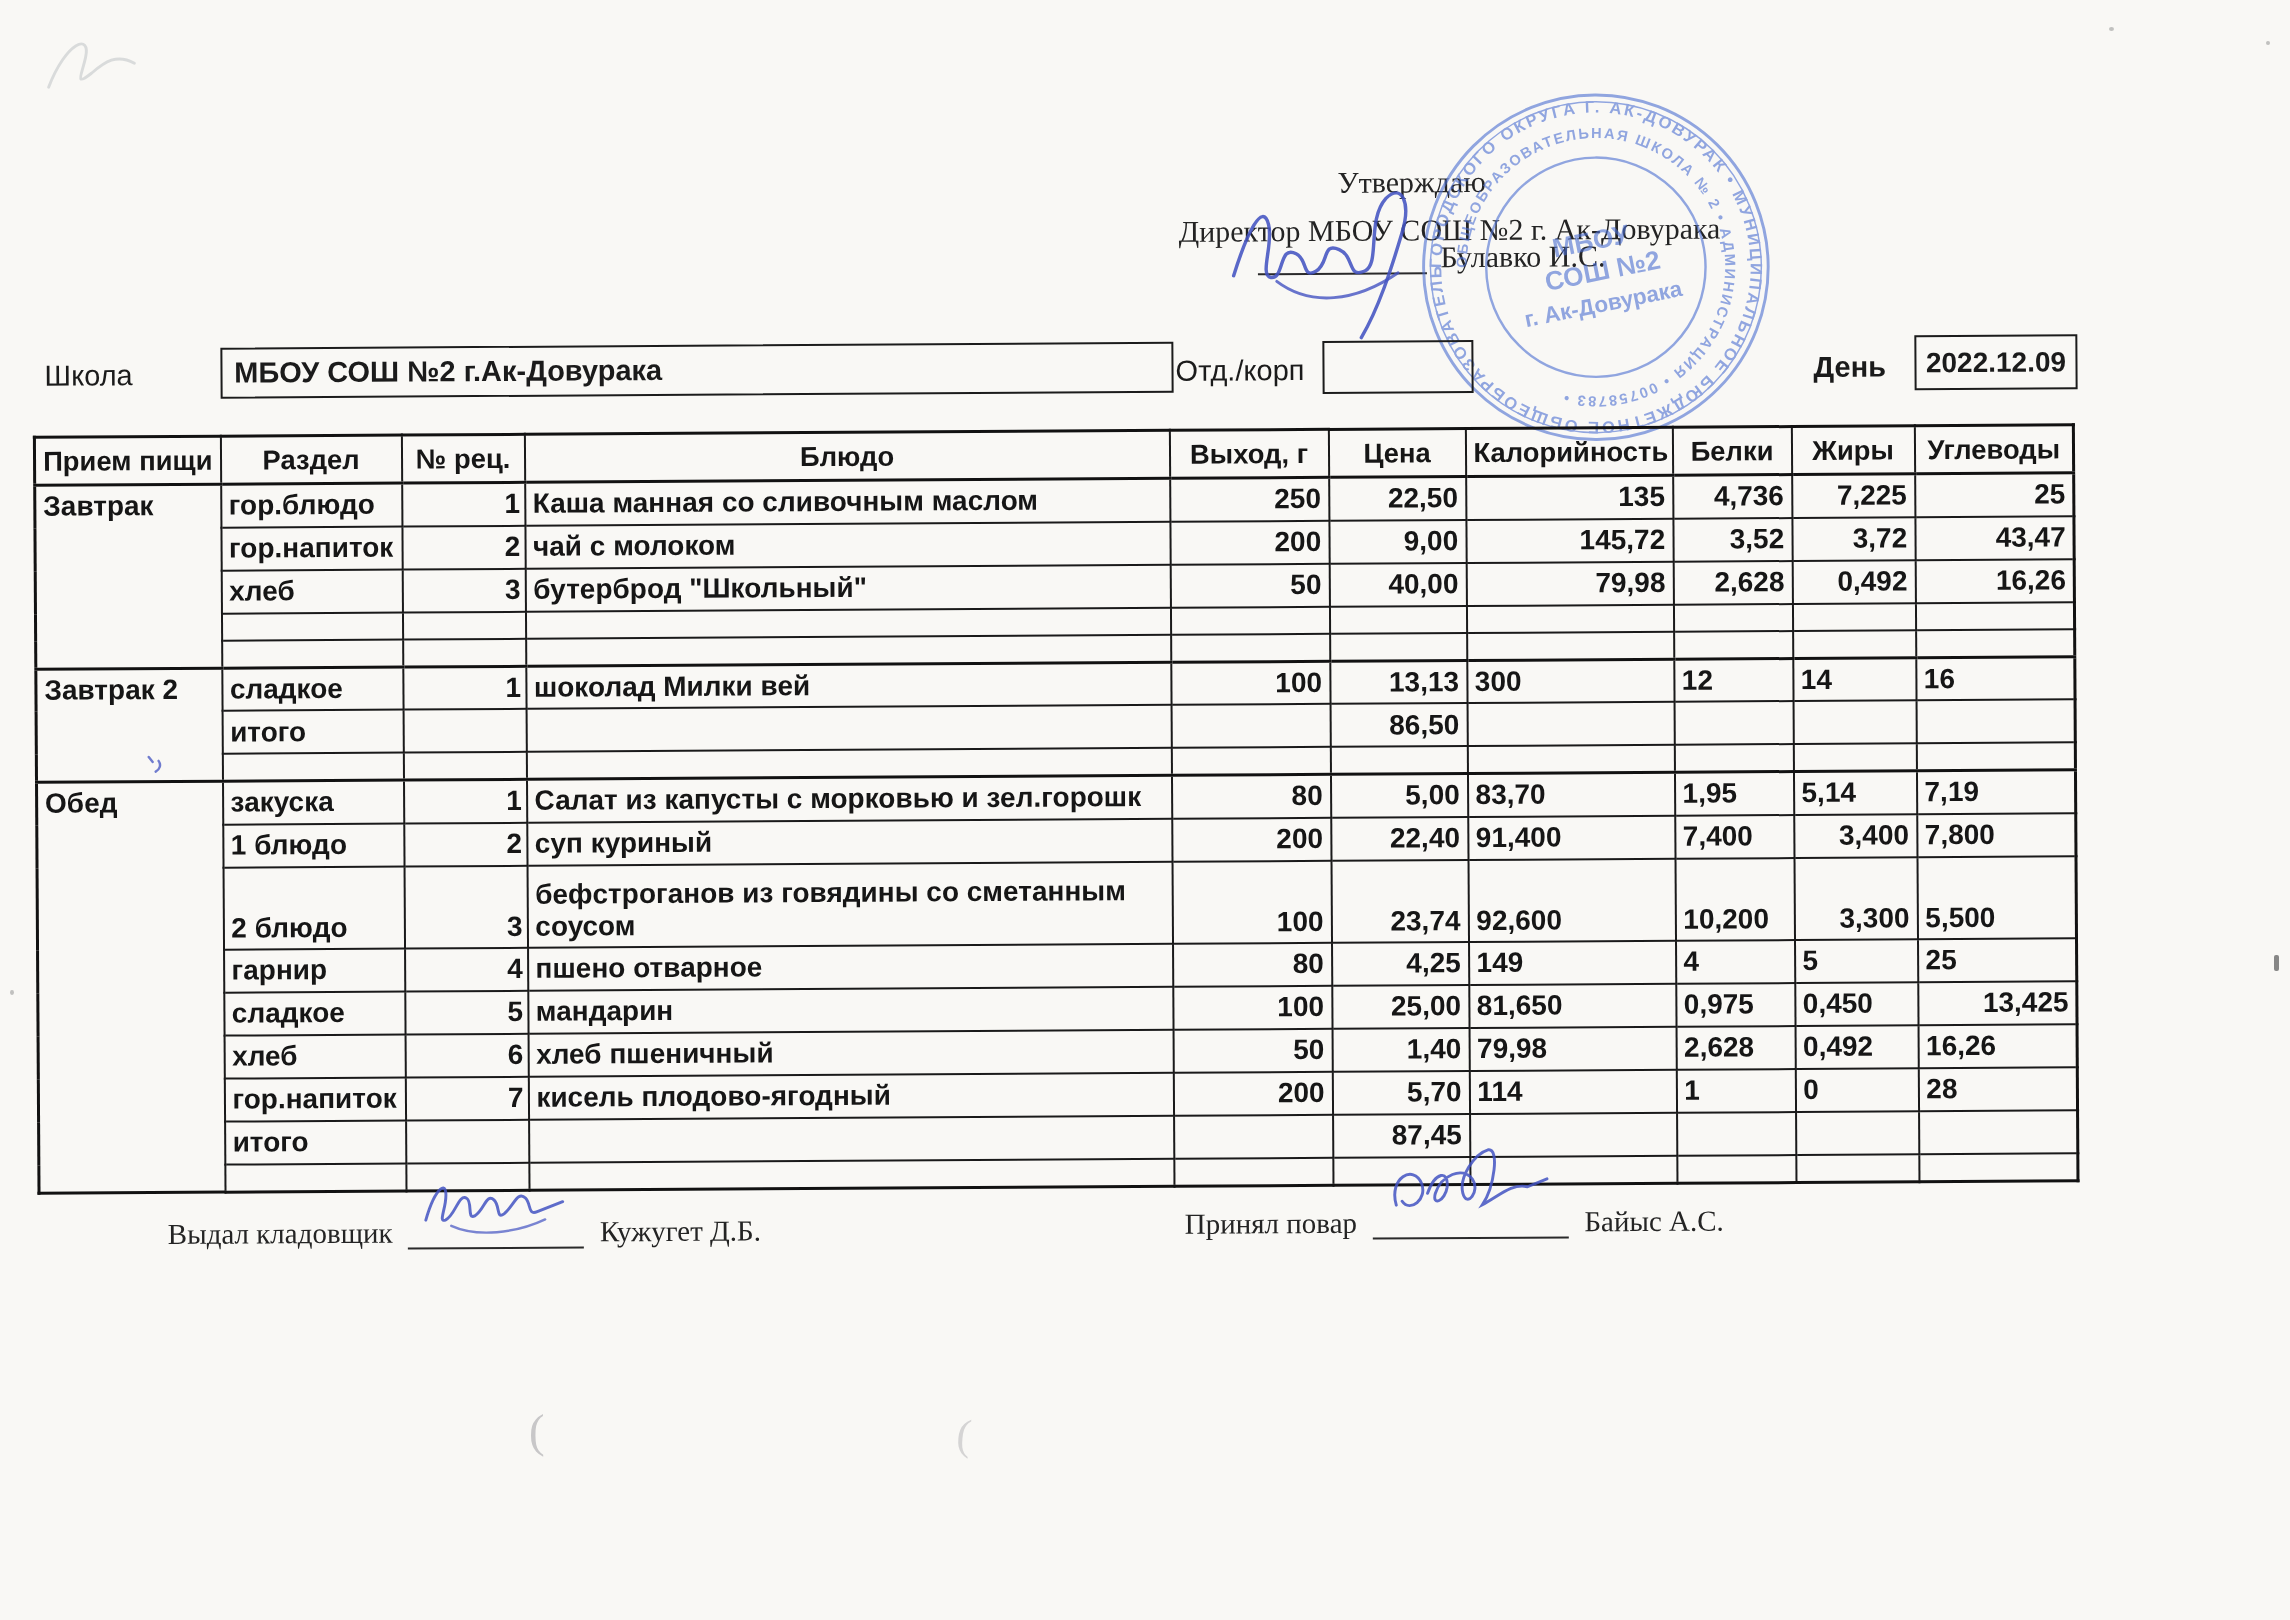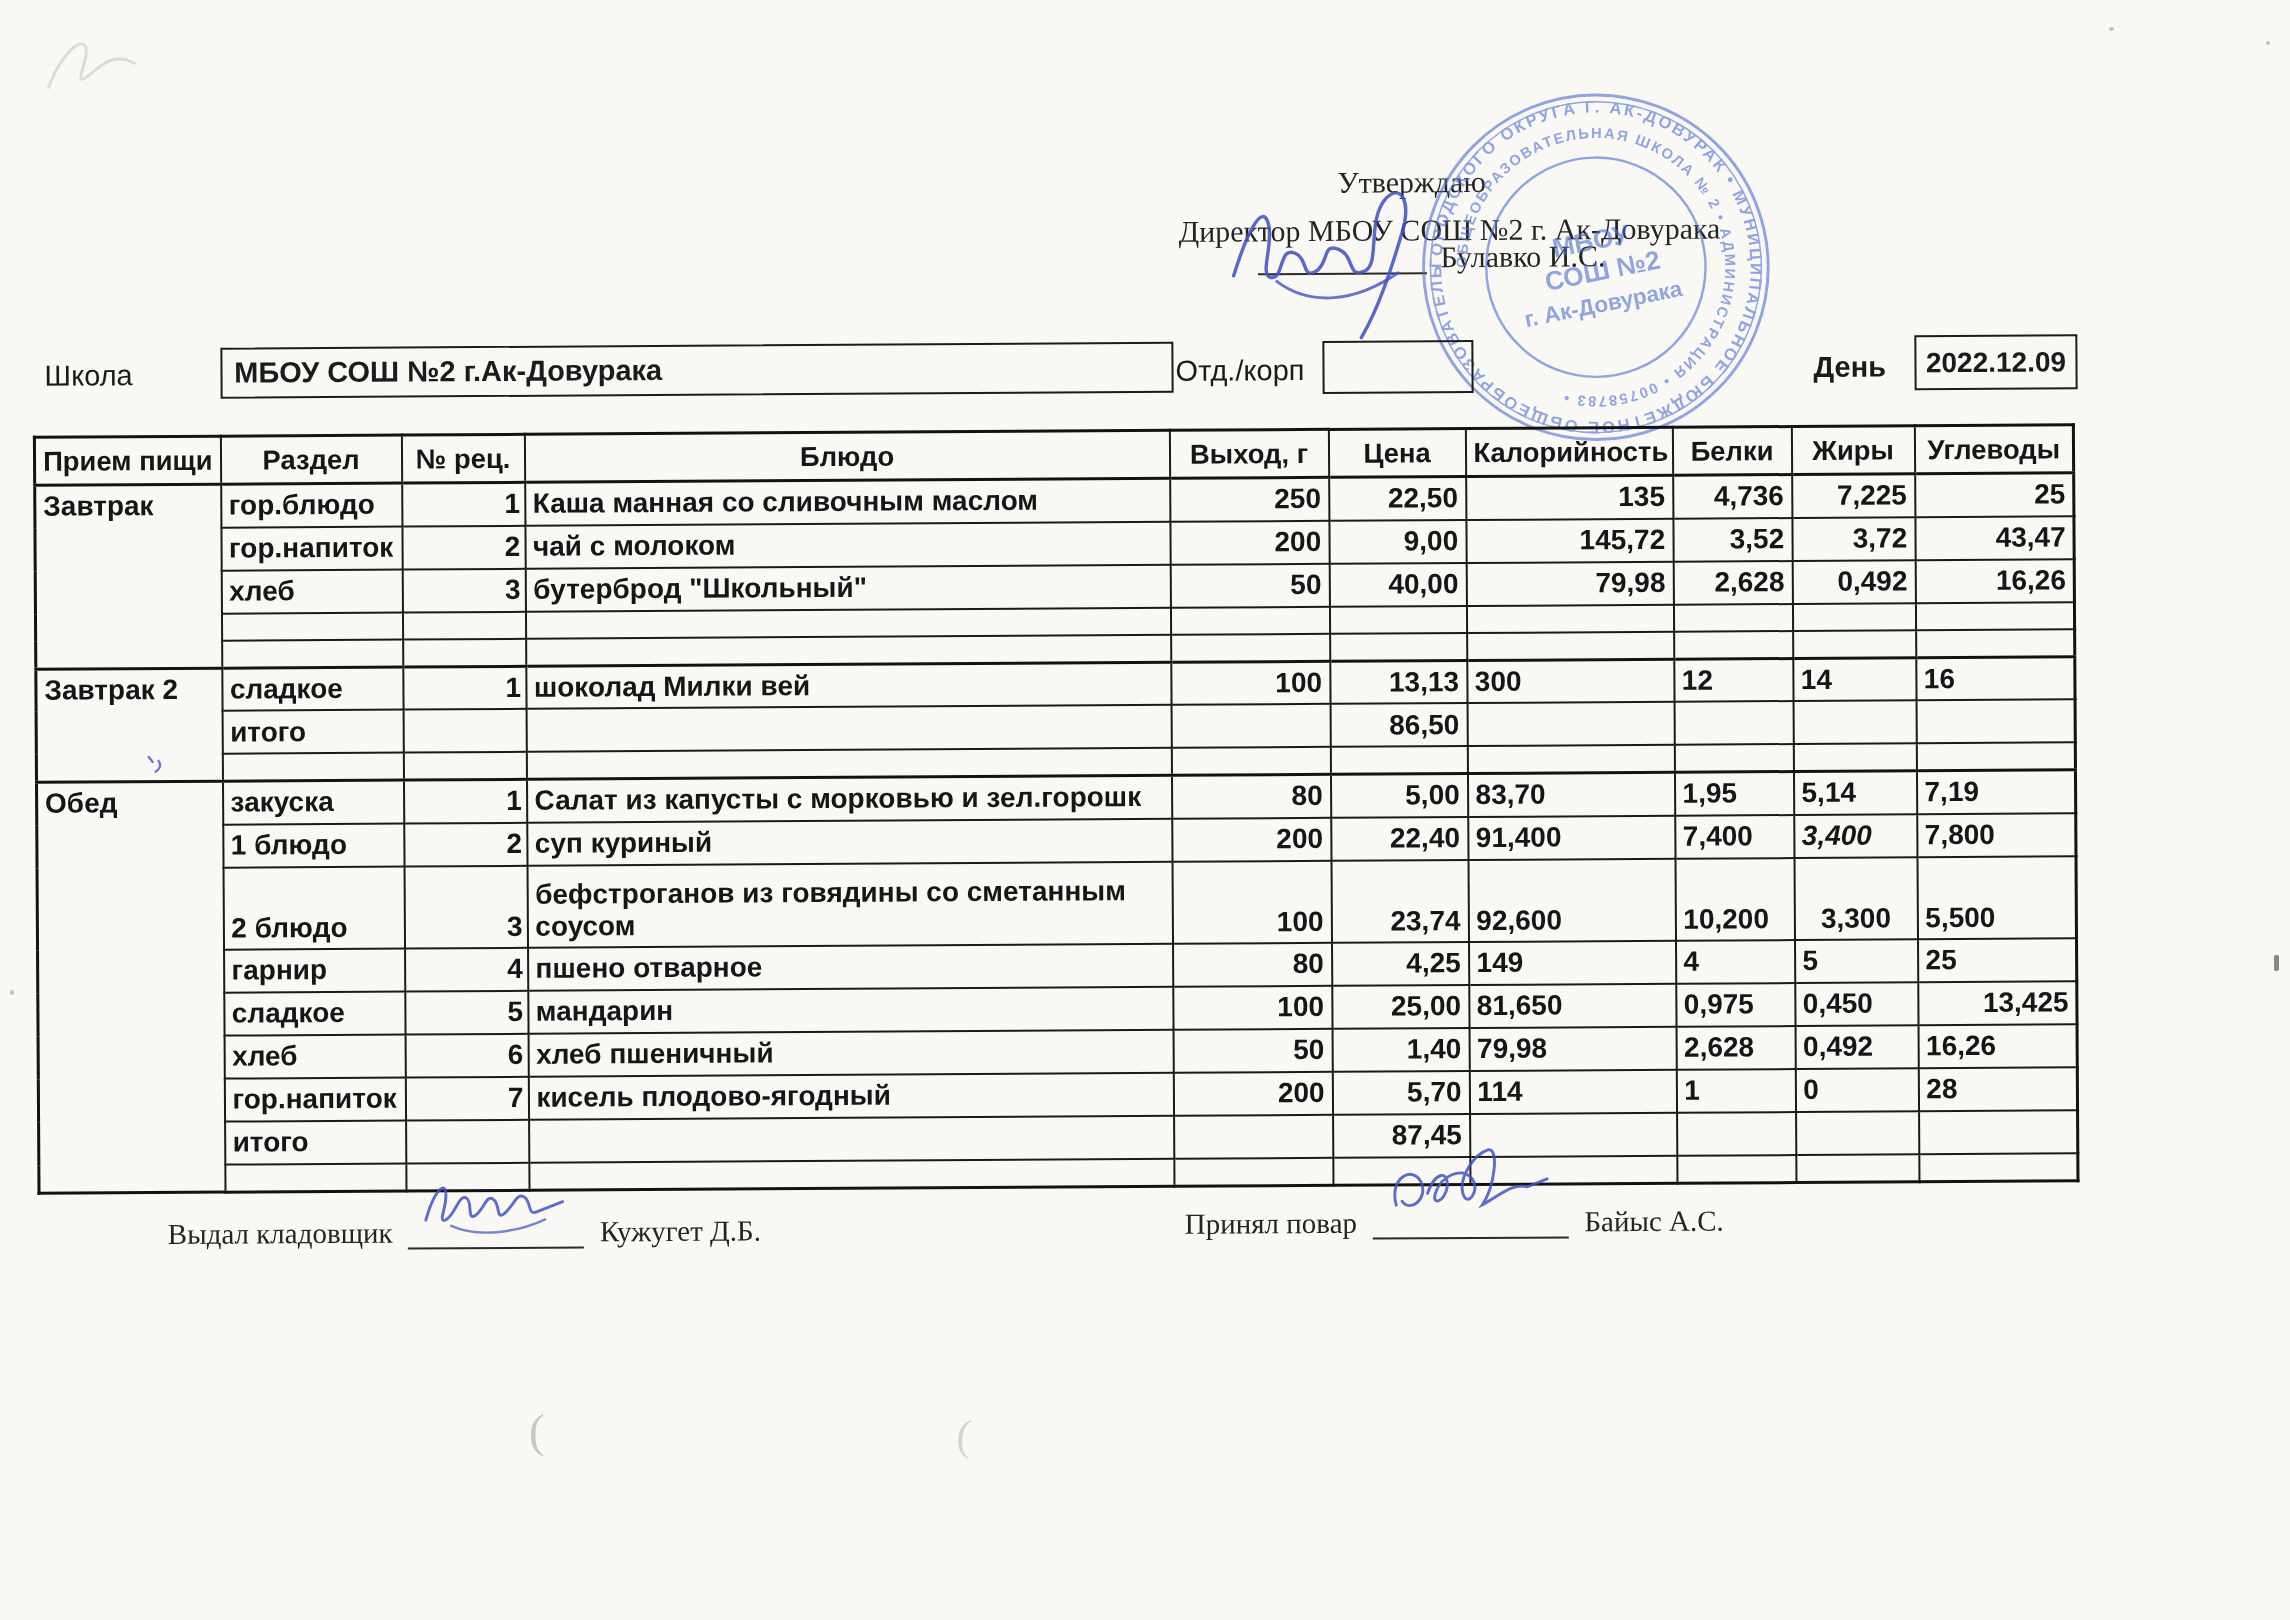--- a/index.html
+++ b/index.html
@@ -230,33 +230,33 @@
             <td style="text-align: left;">7,19</td>
           </tr>
           <tr class="h44">
             <td style="text-align: left;">1 блюдо</td>
             <td style="text-align: right; padding-right: 3.9px;">2</td>
             <td class="dish" style="text-align: left;">суп куриный</td>
             <td style="text-align: right;">200</td>
             <td style="text-align: right;">22,40</td>
             <td style="text-align: left;">91,400</td>
             <td style="text-align: left;">7,400</td>
-            <td style="text-align: left; font-style: italic;">3,400</td>
+            <td style="text-align: right;">3,400</td>
             <td style="text-align: left;">7,800</td>
           </tr>
           <tr class="h84 vbottom">
             <td style="text-align: left;">2 блюдо</td>
             <td style="text-align: right; padding-right: 3.9px;">3</td>
             <td class="dish" style="text-align: left;">бефстроганов из говядины со сметанным
 соусом</td>
             <td style="text-align: right;">100</td>
             <td style="text-align: right;">23,74</td>
             <td style="text-align: left;">92,600</td>
             <td style="text-align: left;">10,200</td>
-            <td style="text-align: center;">3,300</td>
+            <td style="text-align: right;">3,300</td>
             <td style="text-align: left;">5,500</td>
           </tr>
           <tr class="h44">
             <td style="text-align: left;">гарнир</td>
             <td style="text-align: right; padding-right: 3.9px;">4</td>
             <td class="dish" style="text-align: left;">пшено отварное</td>
             <td style="text-align: right;">80</td>
             <td style="text-align: right;">4,25</td>
             <td style="text-align: left;">149</td>
             <td style="text-align: left;">4</td>

